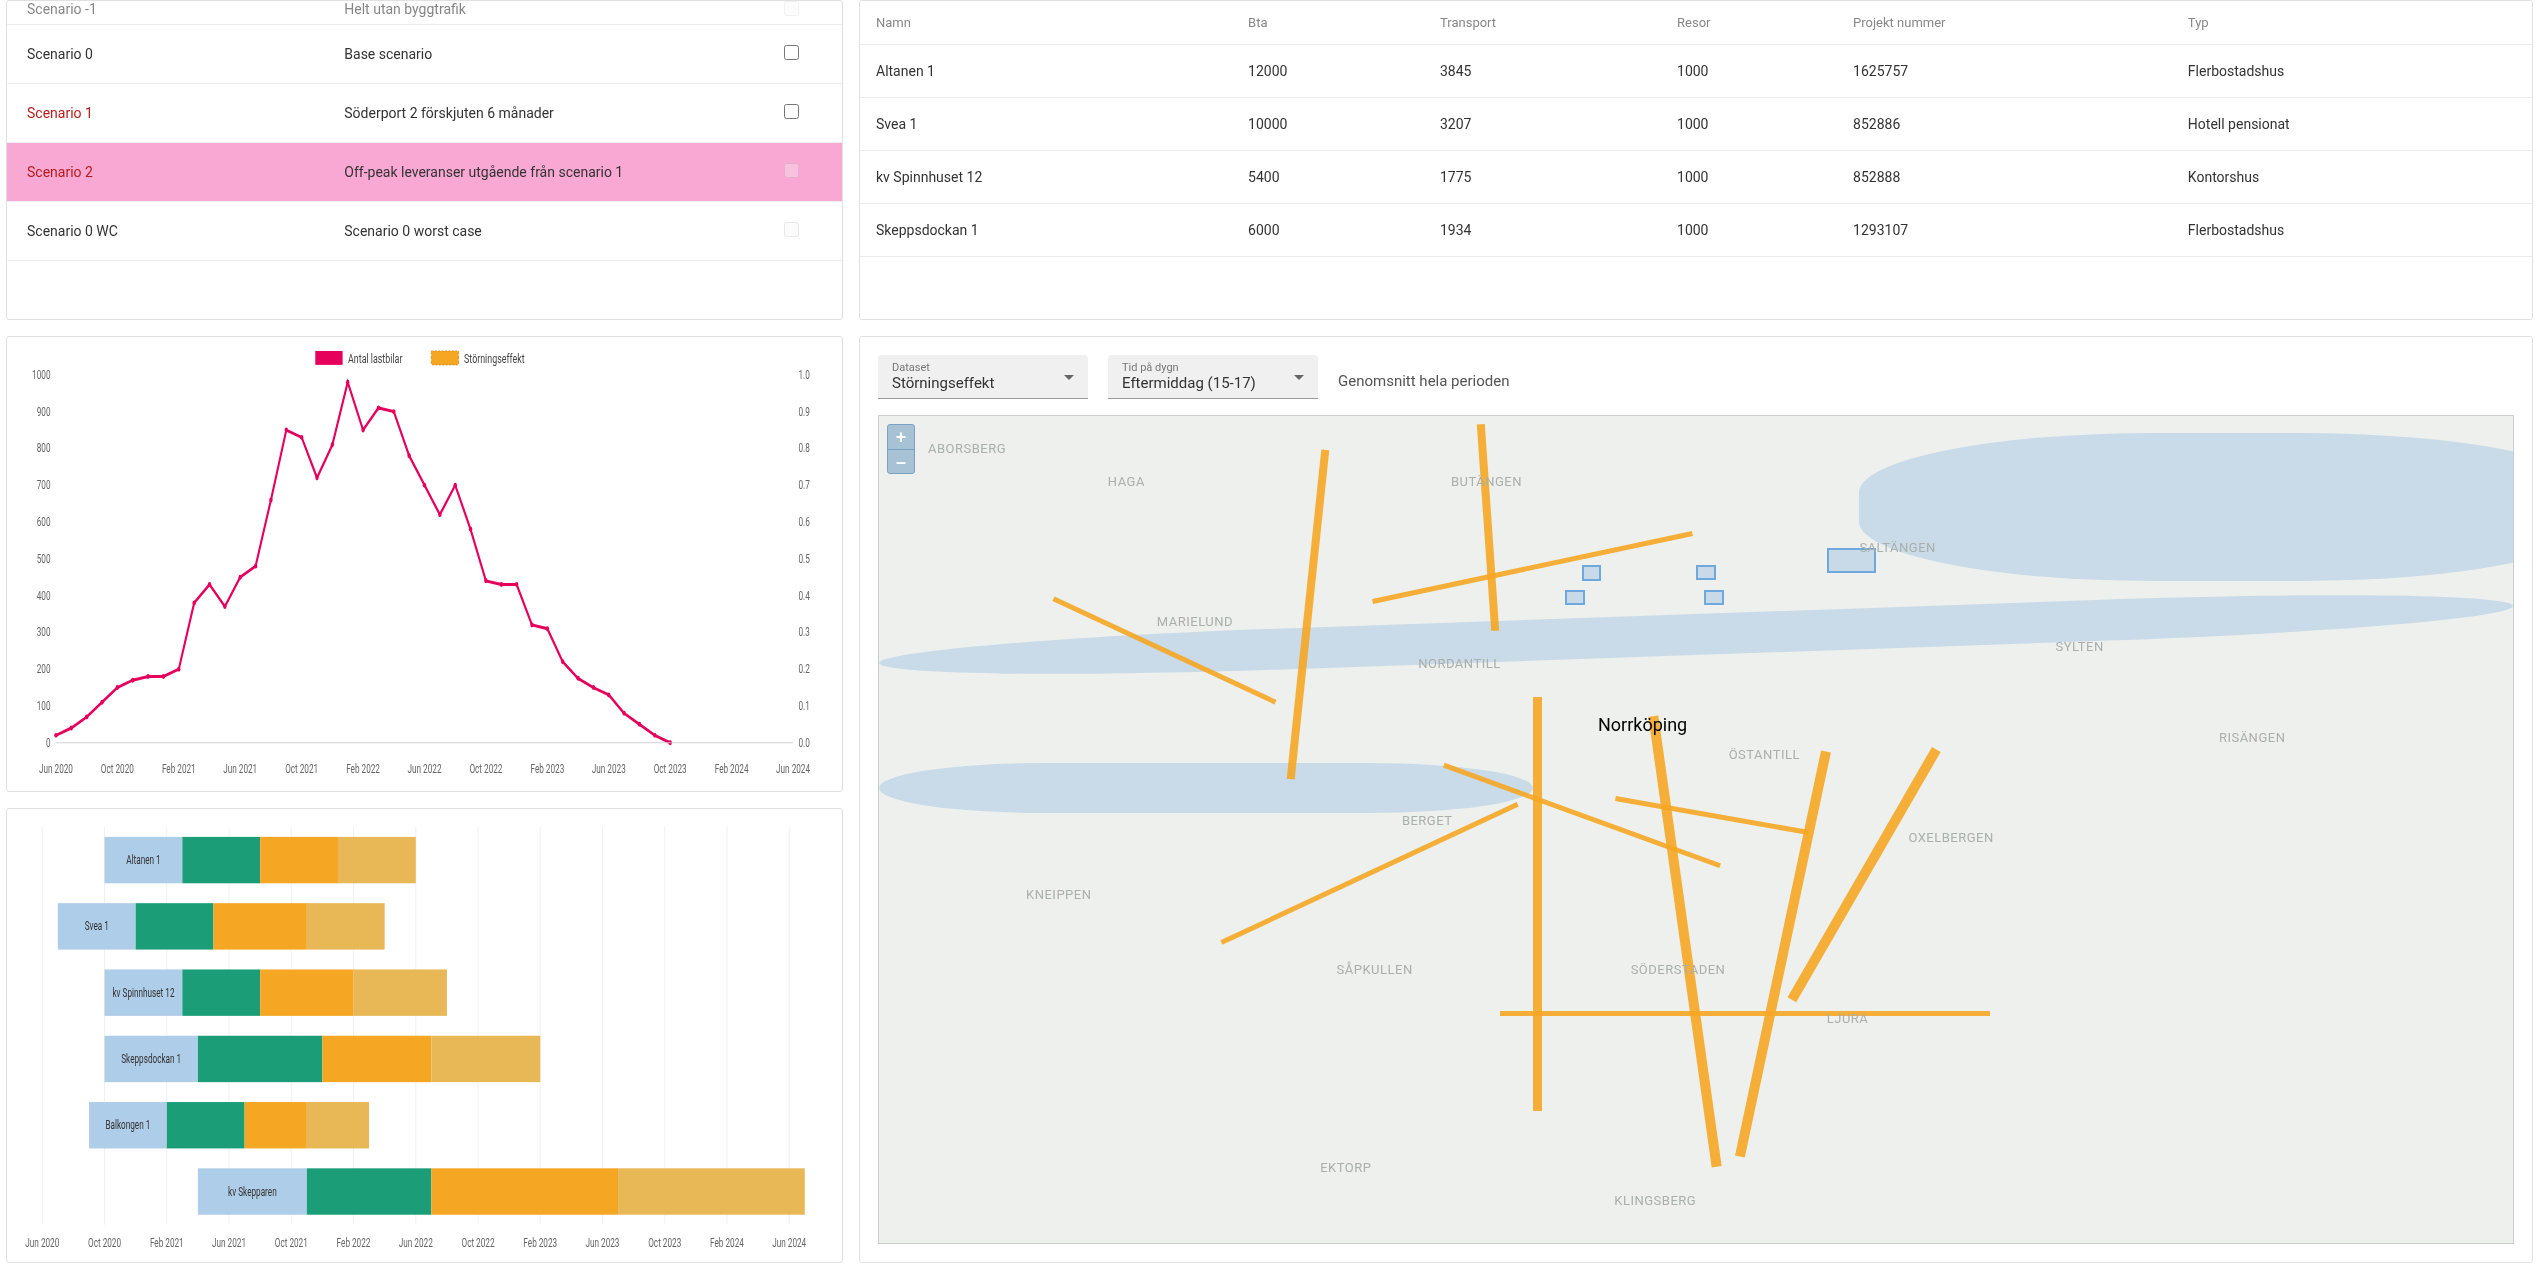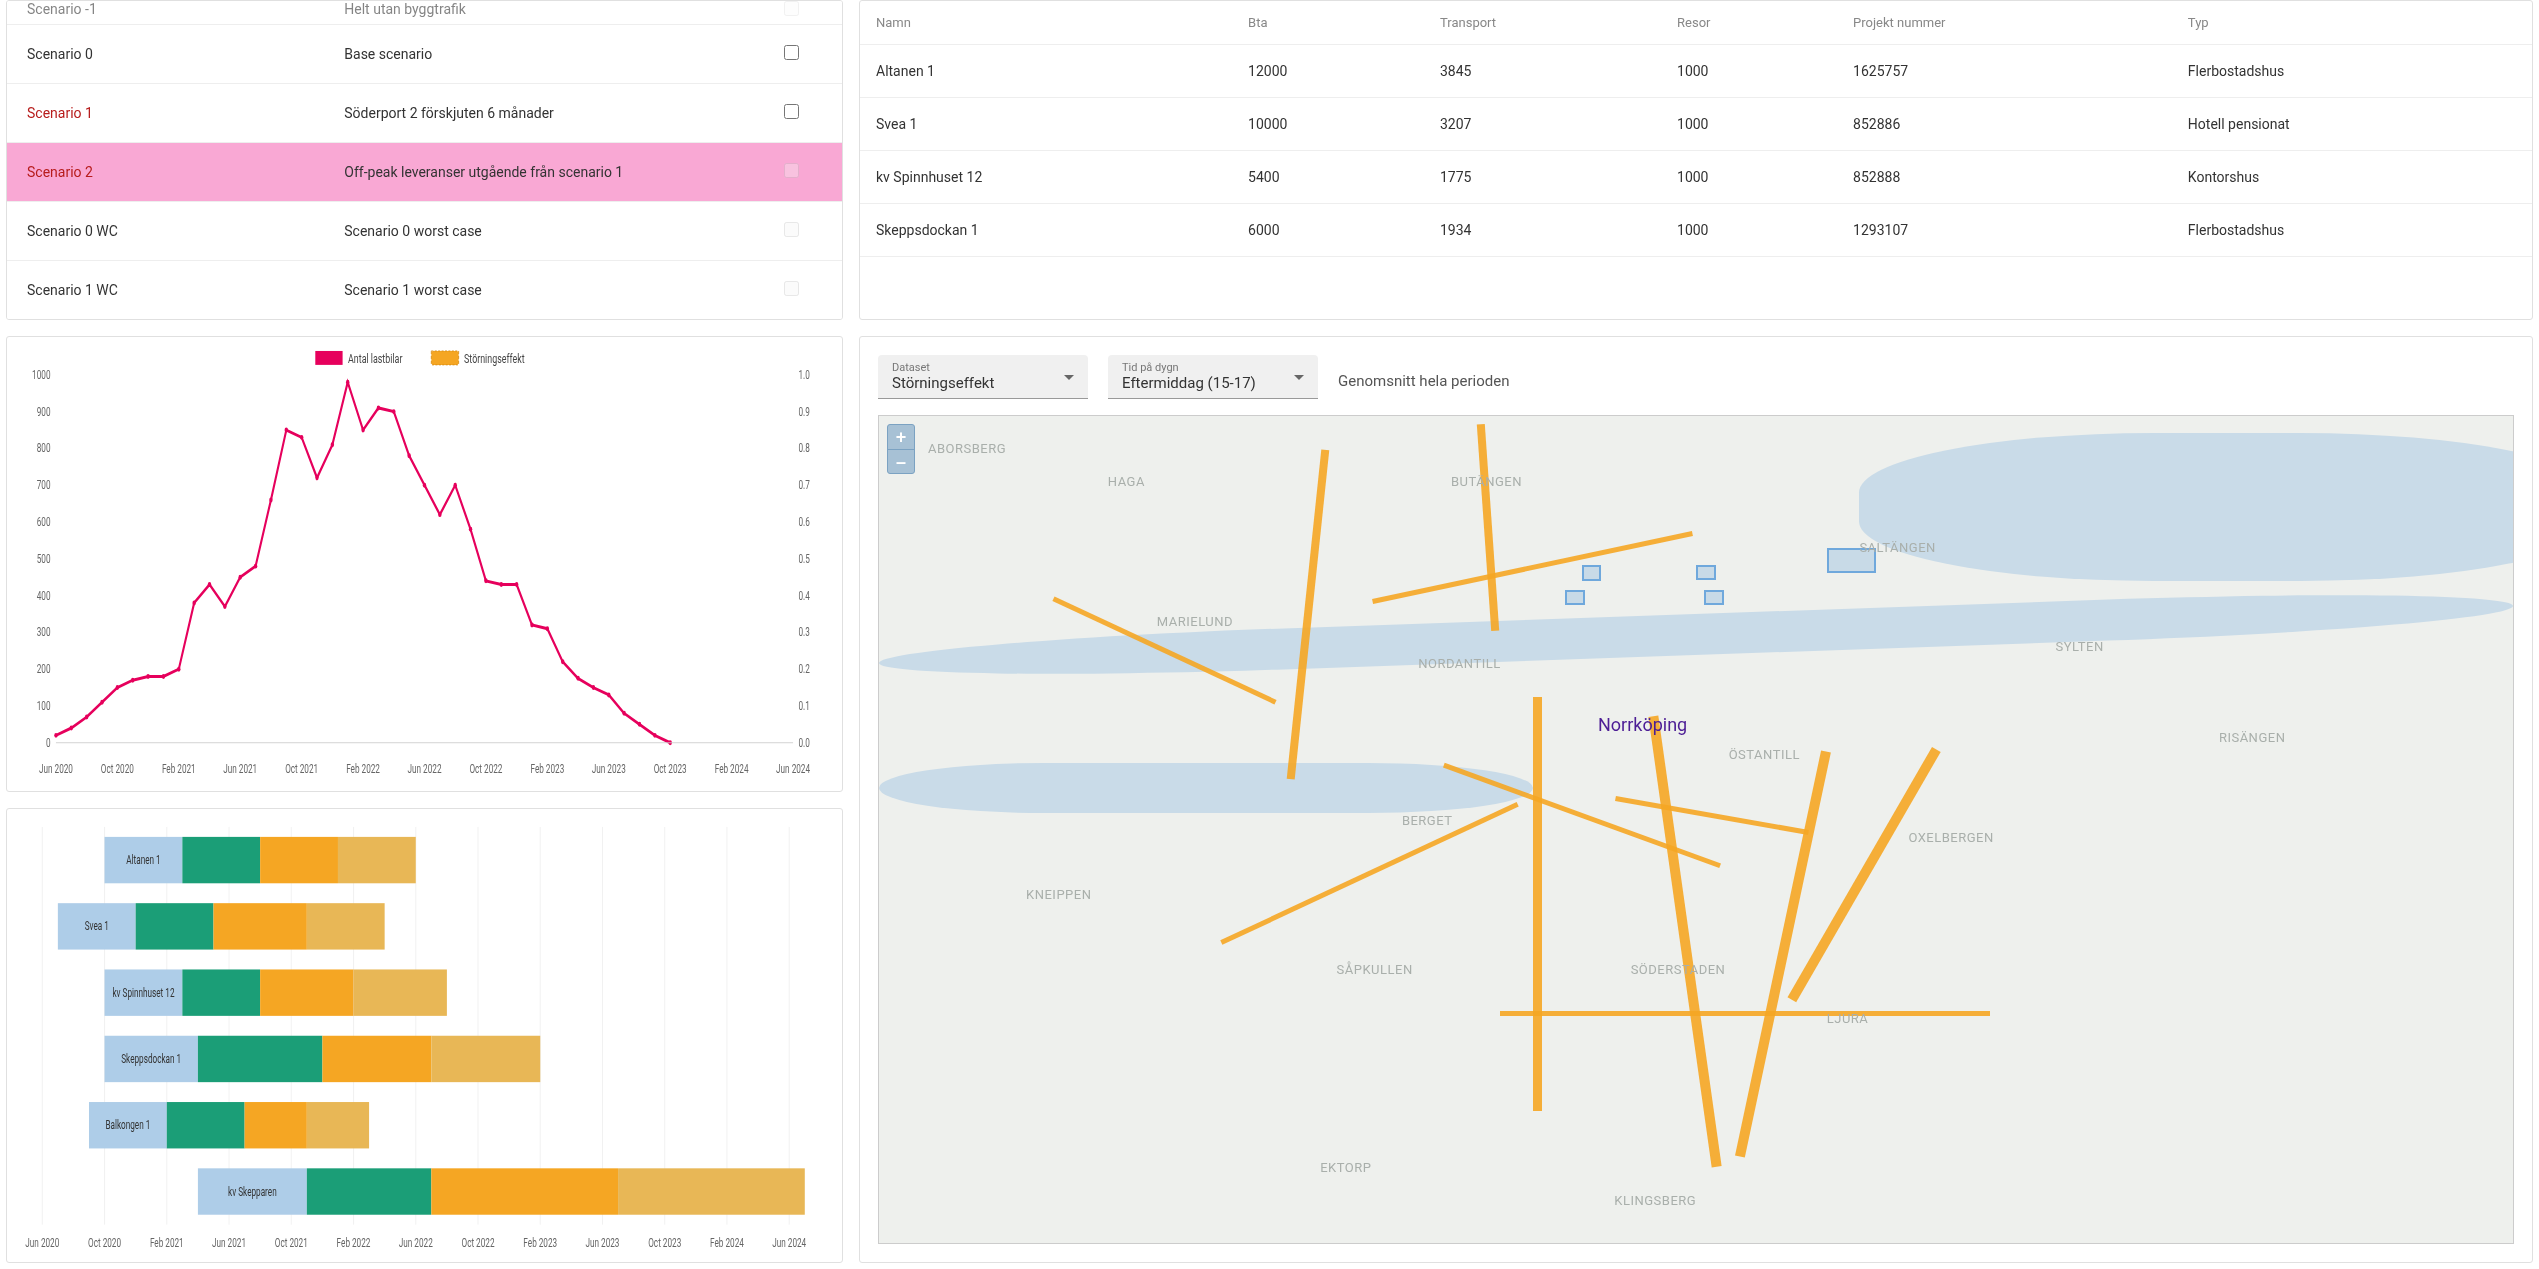--- a/index.html
+++ b/index.html
@@ -110,21 +110,21 @@
 }
 .map-zoom button + button { border-top: 1px solid #7ba2c2; }
 
 
 .chart-svg { width: 100%; height: 100%; }
 .axis-label { font-size: 12px; fill: #666; }
 .legend { font-size: 13px; fill: #444; }
 .gantt-label { font-size: 12px; fill: #333; }
 
 .map-label { position: absolute; font-size: 13px; color: #a9afab; letter-spacing: 0.5px; text-transform: uppercase; white-space: nowrap; text-align: right; }
-.map-city  { position: absolute; font-size: 18px; color: #4c1d95; }
+.map-city  { position: absolute; font-size: 18px; color: #000000; }
 .road-stripe { position: absolute; background: #f5a623; opacity: 0.9; }
 .water { position: absolute; background: #c9dbe8; }
 .polygon { position: absolute; border: 2px solid #6fa8dc; background: rgba(111,168,220,0.3); }
 </style>
 </head>
 <body>
 
 <div class="app">
 
   <div class="panel scenario-panel">
@@ -146,25 +146,20 @@
             <td><input type="checkbox" style=""></td>
           </tr>
           <tr class="selected">
             <td>Scenario 2</td>
             <td>Off-peak leveranser utgående från scenario 1</td>
             <td><input type="checkbox" disabled="" style=""></td>
           </tr>
           <tr>
             <td>Scenario 0 WC</td>
             <td>Scenario 0 worst case</td>
-            <td><input type="checkbox" disabled="" style=""></td>
-          </tr>
-          <tr>
-            <td>Scenario 1 WC</td>
-            <td>Scenario 1 worst case</td>
             <td><input type="checkbox" disabled="" style=""></td>
           </tr>
         </tbody>
     </table>
   </div>
 
   <div class="panel project-panel">
     <table class="proj-table">
       <thead>
         <tr>

